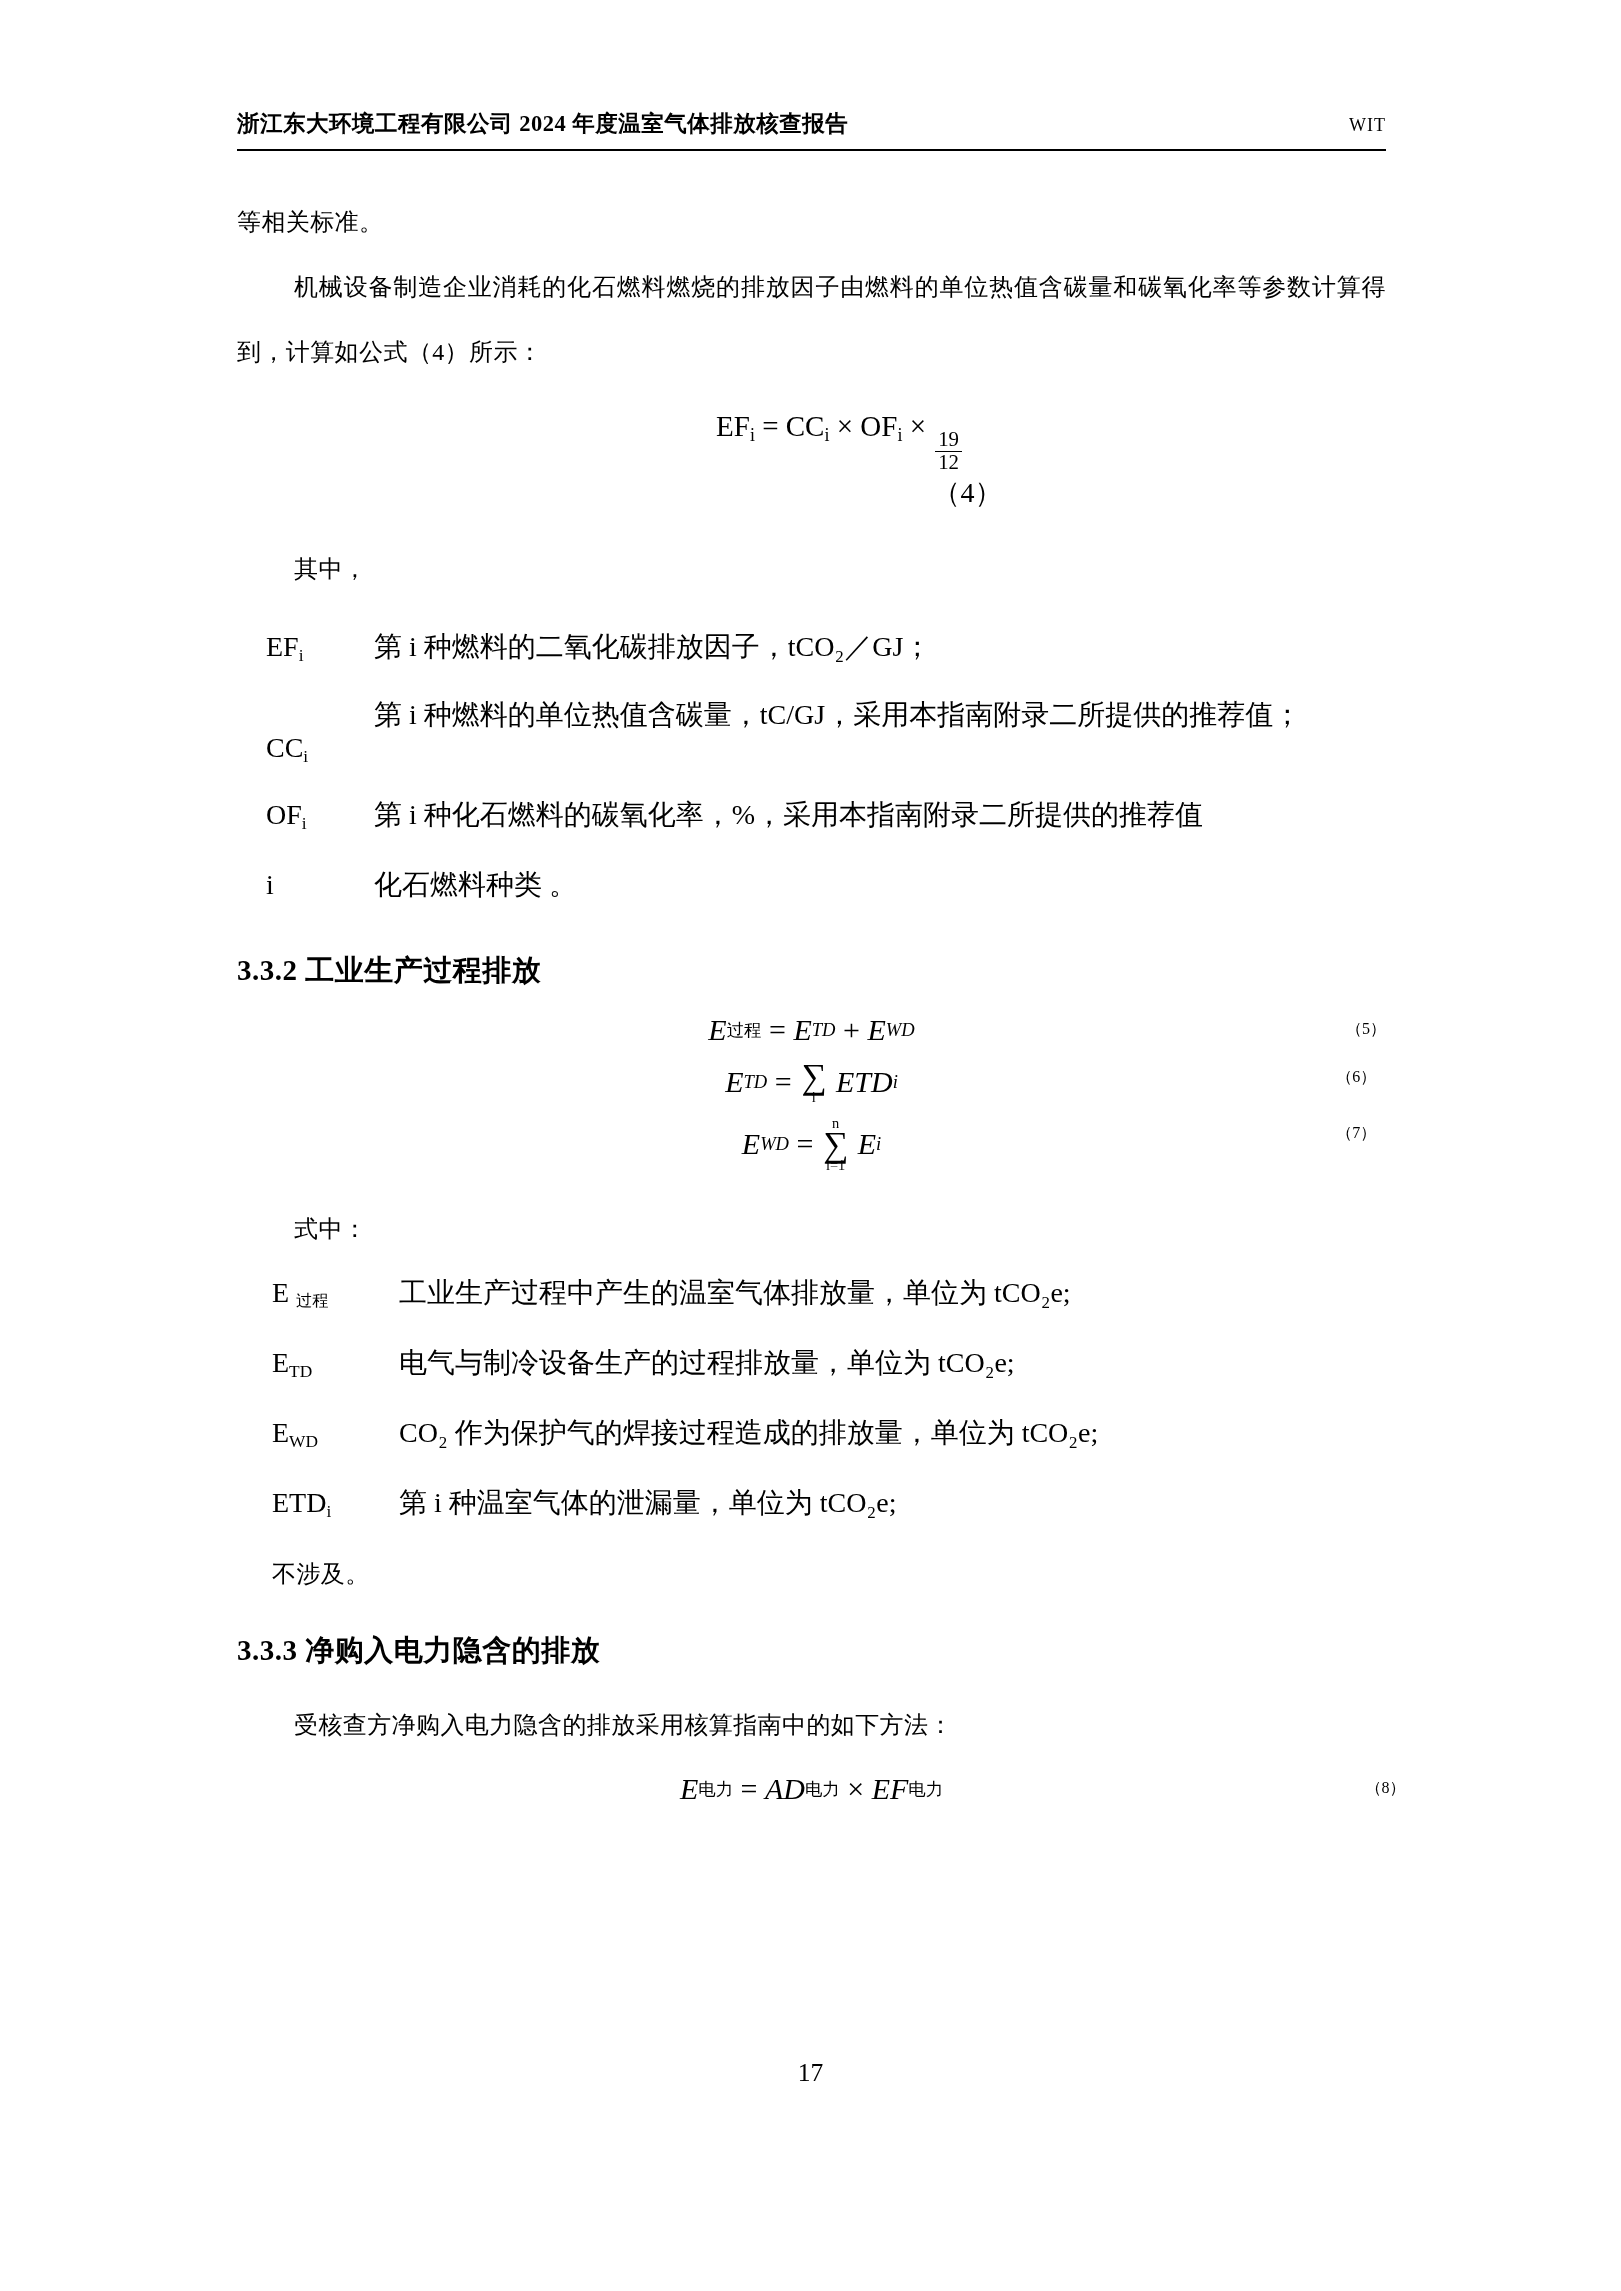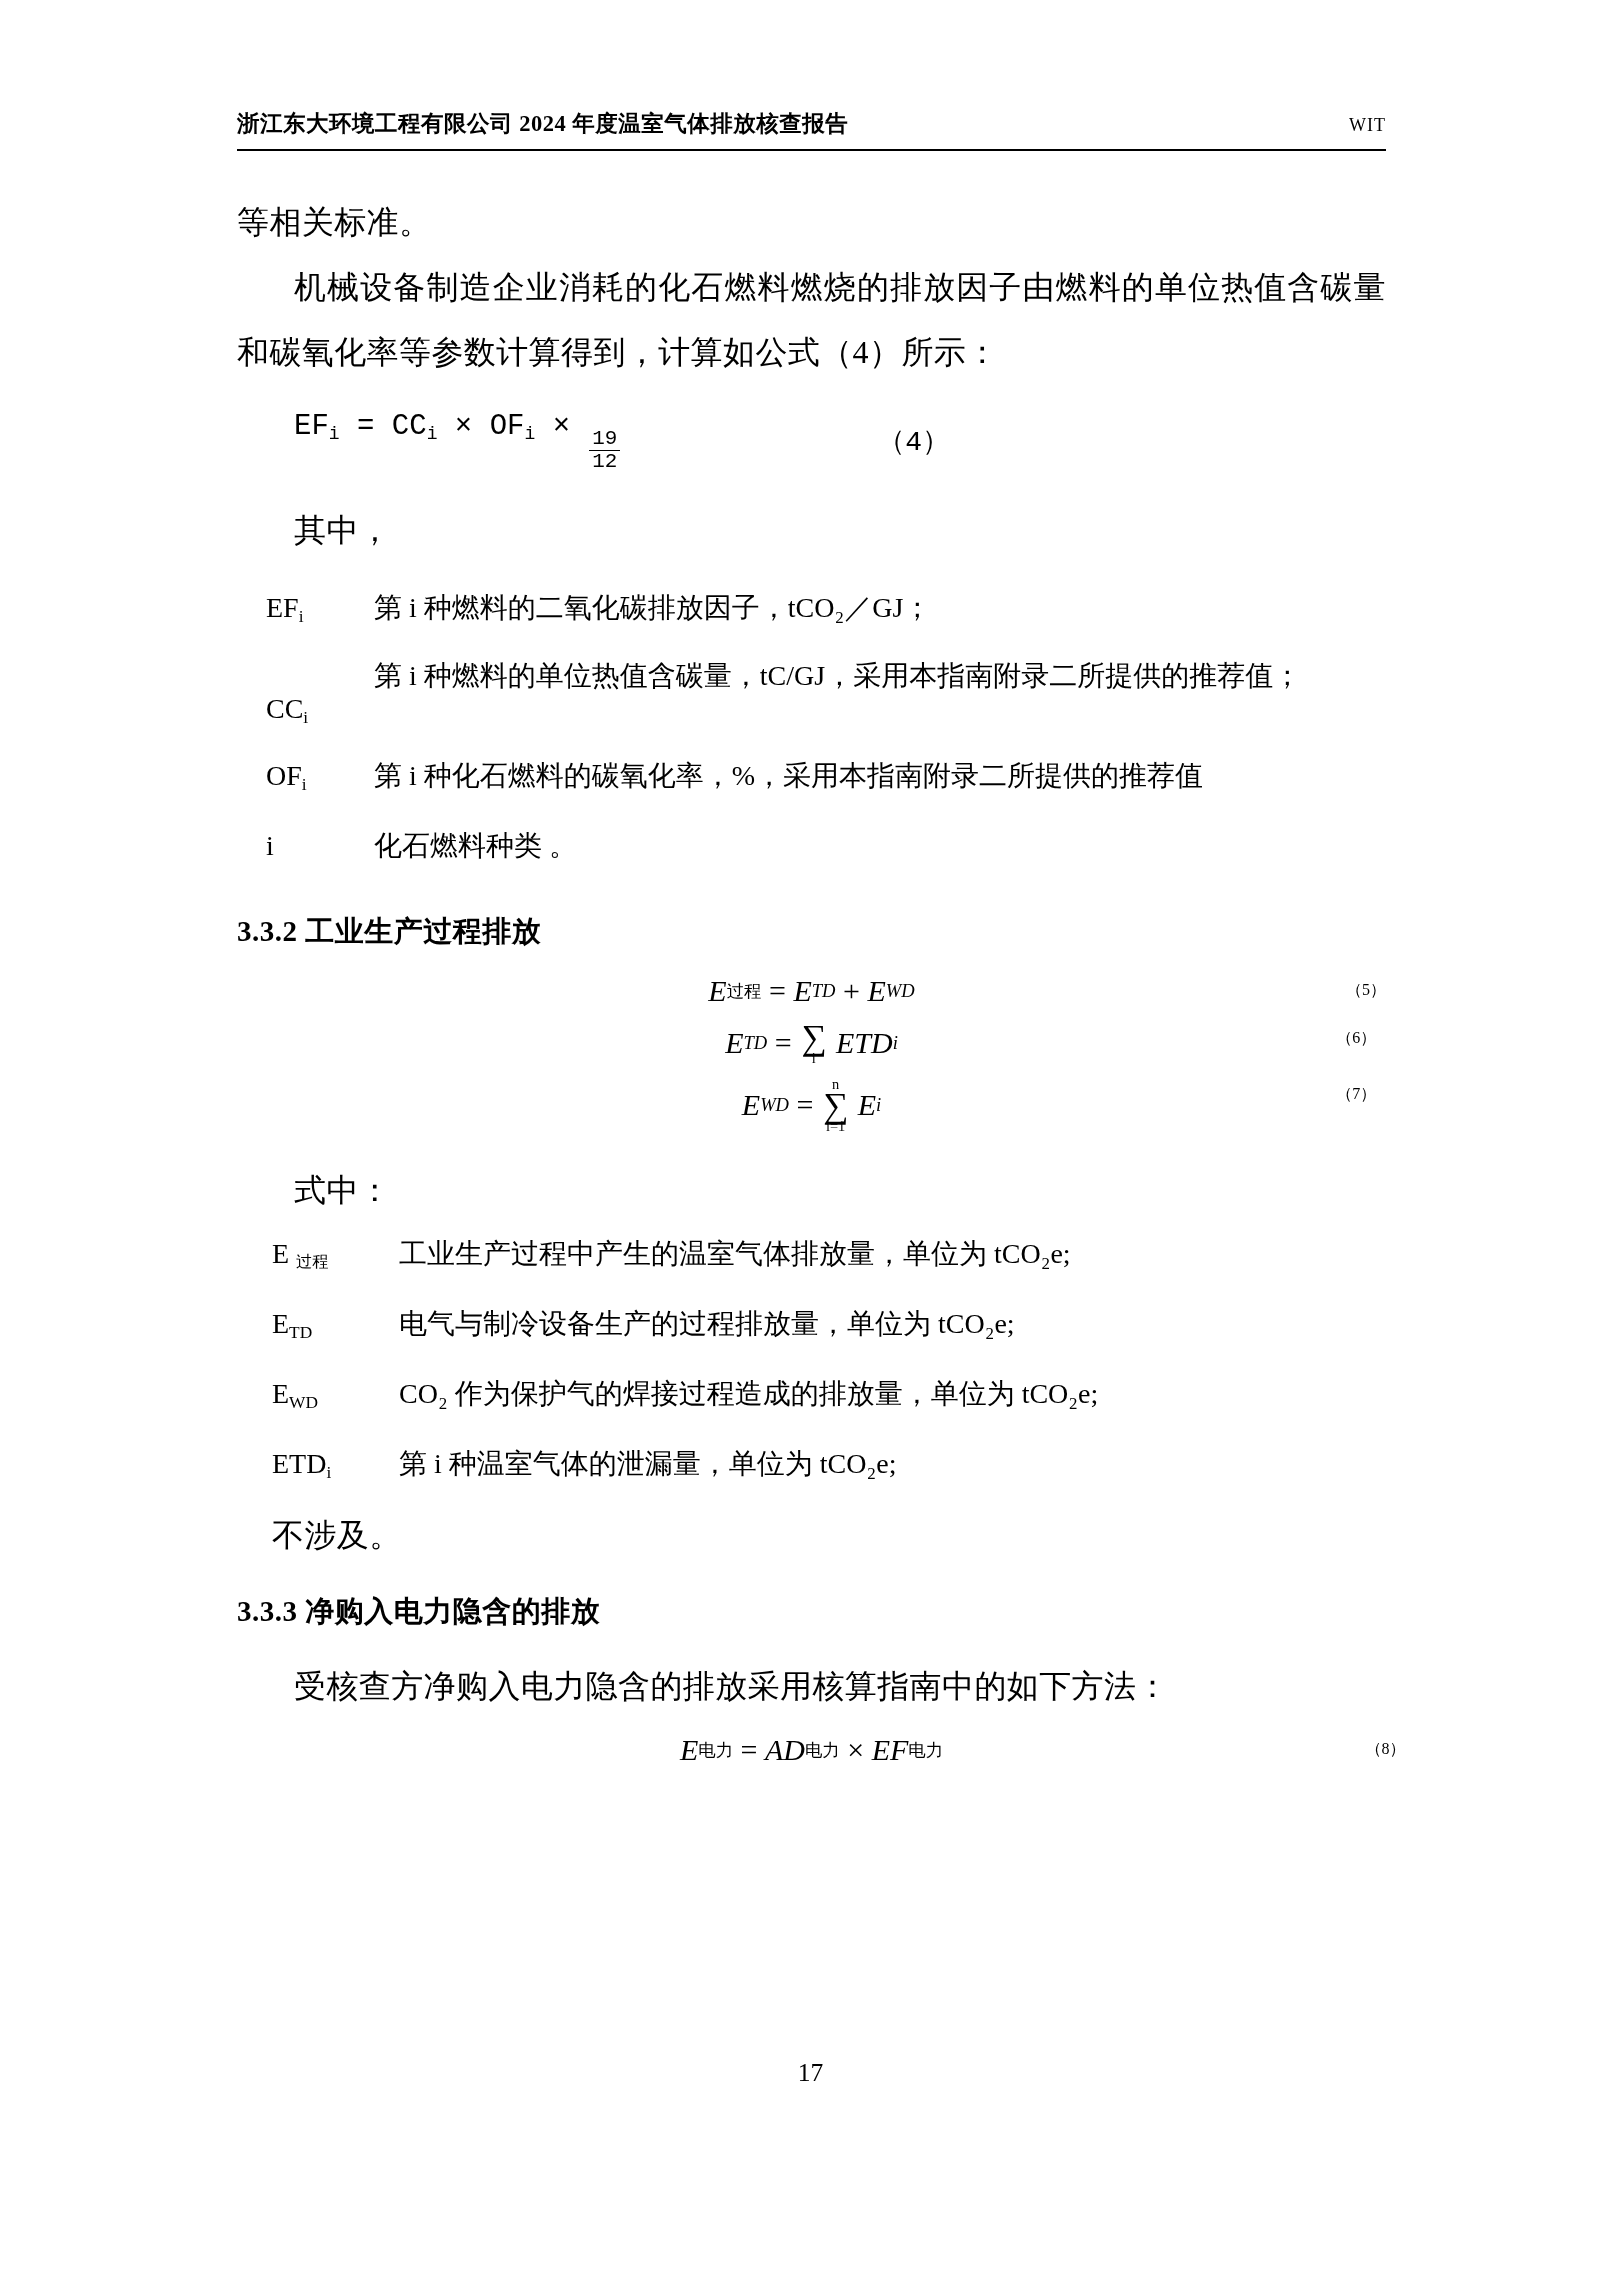--- a/index.html
+++ b/index.html
@@ -41,37 +41,38 @@
     font-size: 18px;
     letter-spacing: 1px;
   }
   .header-rule {
     border-bottom: 2px solid #000;
     margin-bottom: 39px;
   }
 
   
   .para {
-    font-size: 32px;
+    font-size: 24px;
     line-height: 65px;
     text-align: justify;
     letter-spacing: 0.4px;
   }
   .indent {
     text-indent: 57px;
   }
   .spacer-sm { height: 13.7px; }
   .spacer-md { height: 25.5px; }
 
   
   .formula {
-    font-family: Liberation Mono, monospace;
+    font-family: Liberation Serif, serif;
     font-size: 29px;
     display: flex;
     align-items: center;
+    flex-direction: column;
   }
   .formula .eq {
     white-space: nowrap;
   }
   .formula .num {
     margin-left: 118px;
     font-size: 28px;
   }
   .formula-centered {
     display: flex;

